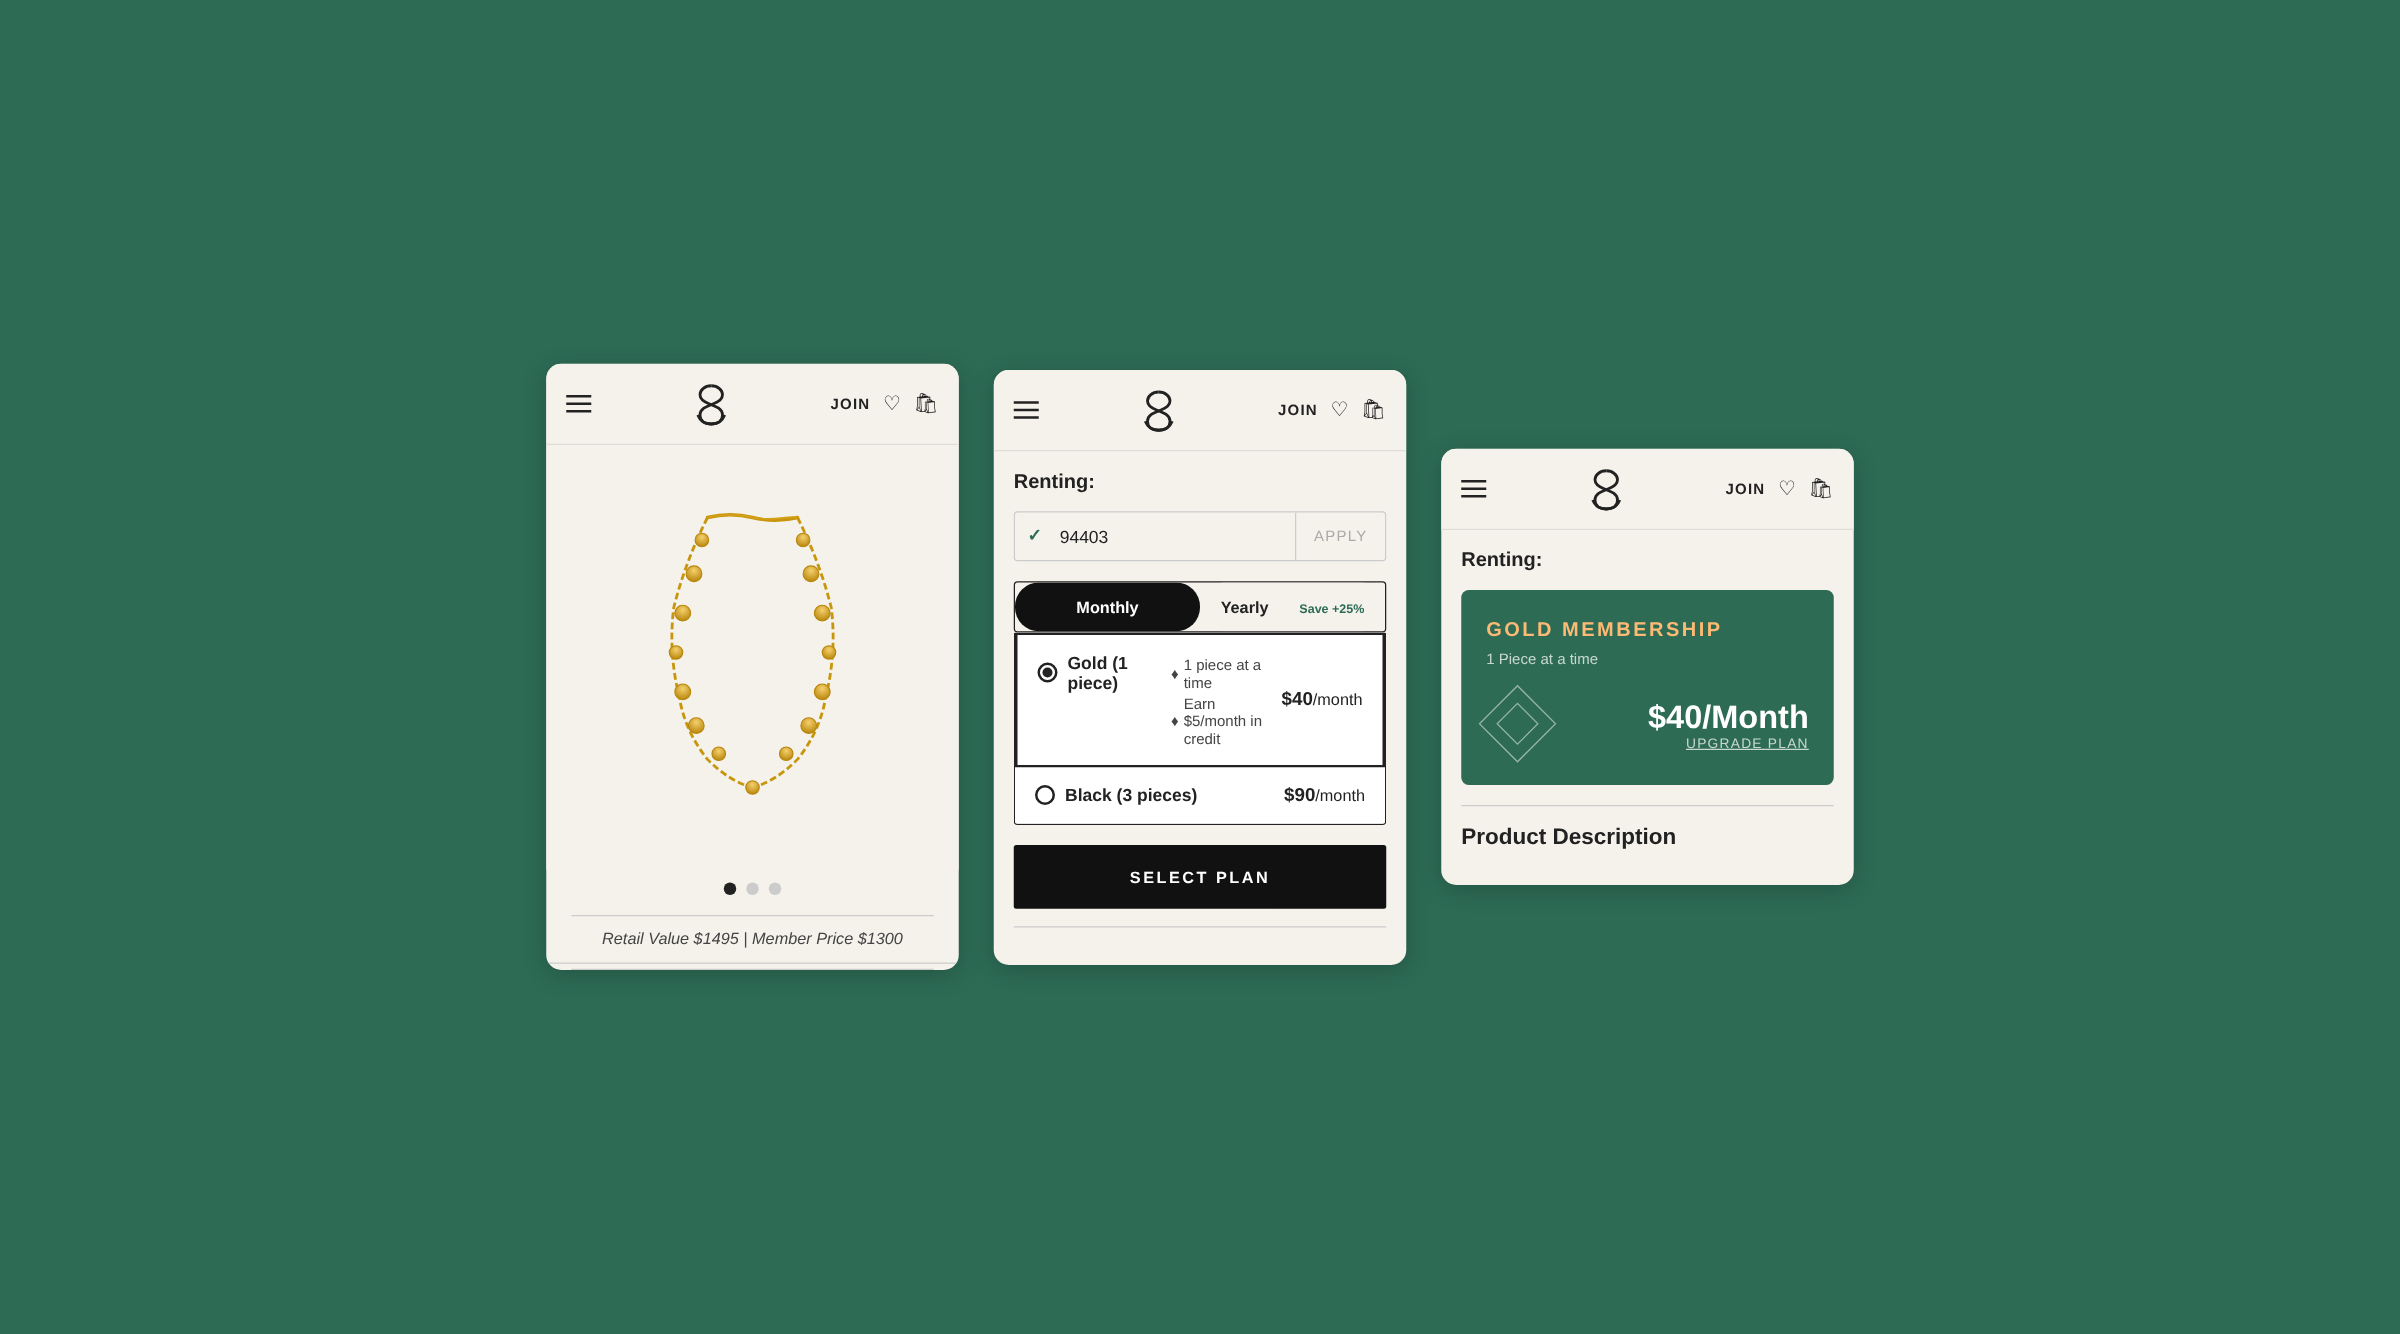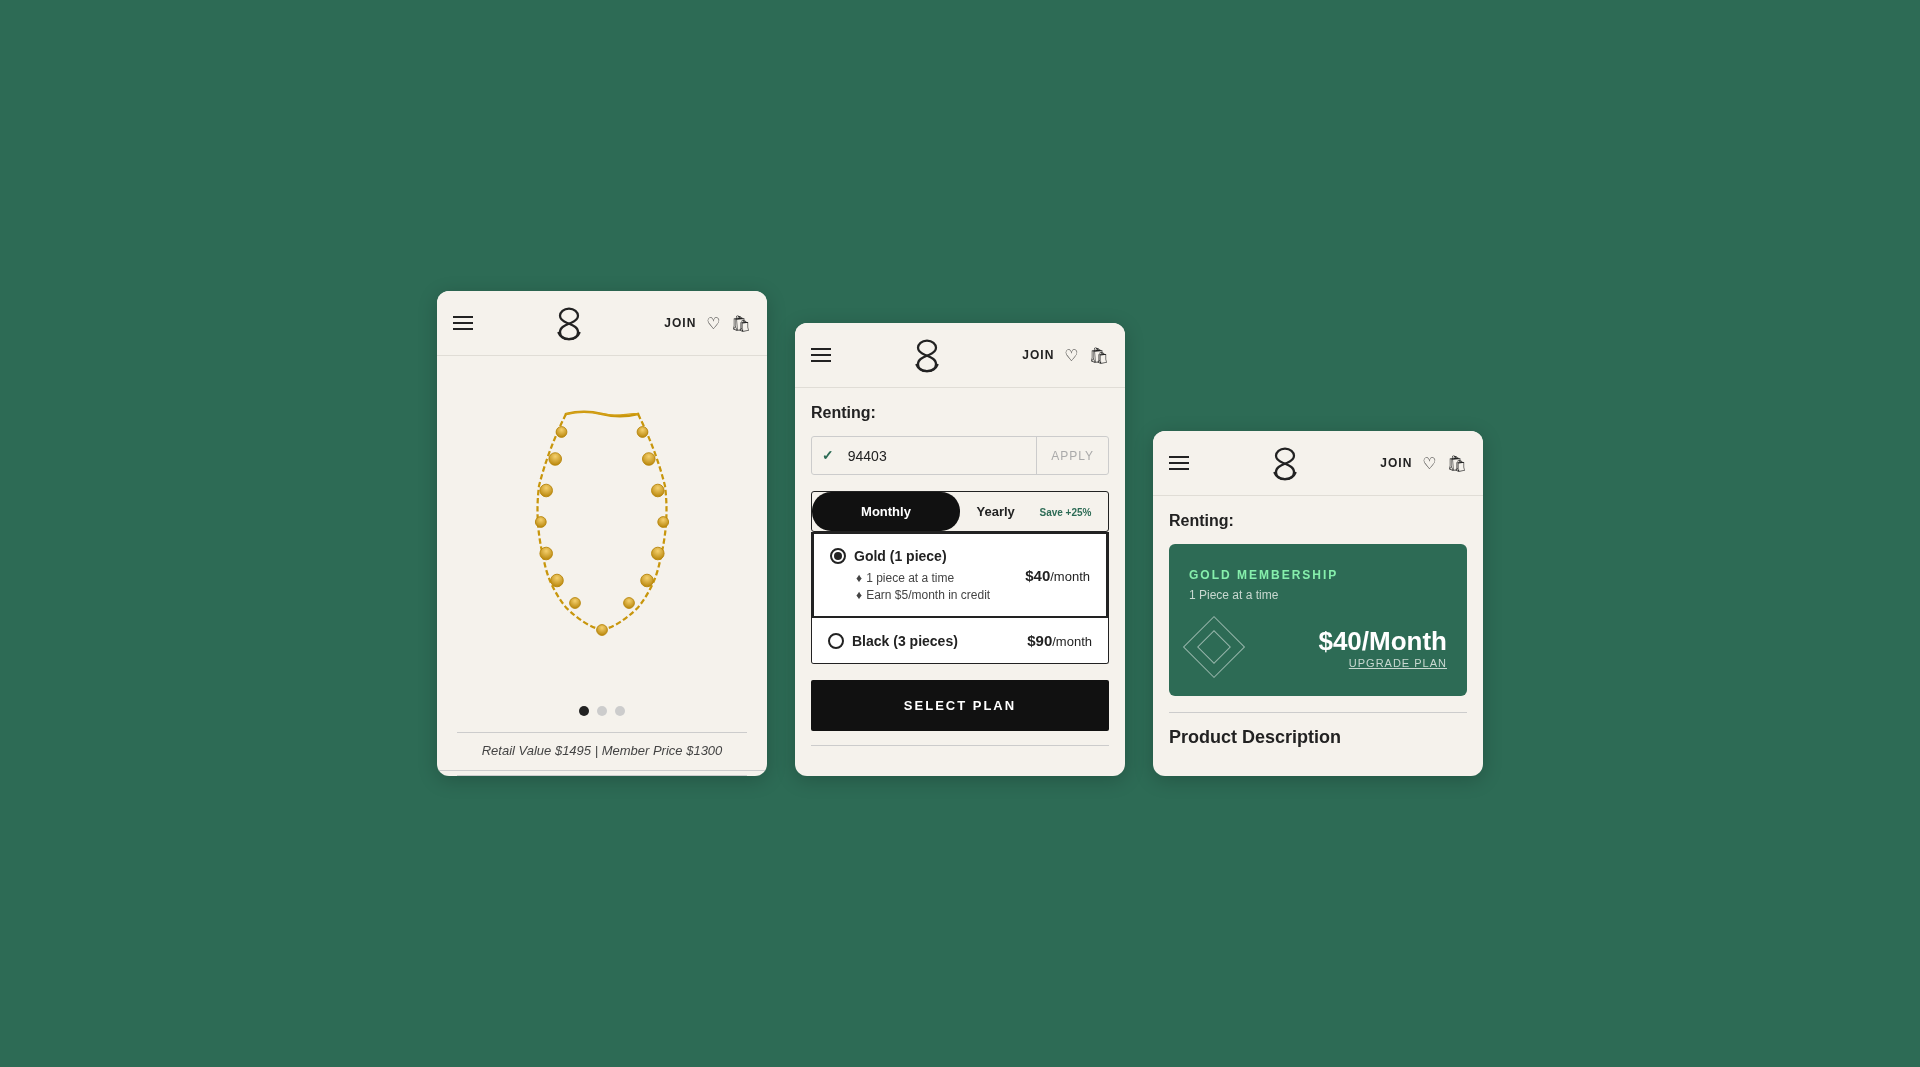--- a/index.html
+++ b/index.html
@@ -8,21 +8,21 @@
       display: flex;
       justify-content: center;
       align-items: center;
       min-height: 100vh;
       font-family: 'Georgia', serif;
     }
     .phones-container {
       display: flex;
       gap: 28px;
       padding: 40px;
-      align-items: flex-end;
+      align-items: center;
     }
     .phone {
       background: #f5f2ec;
       border-radius: 12px;
       width: 330px;
       overflow: hidden;
       box-shadow: 0 4px 20px rgba(0,0,0,0.2);
     }
     
     .nav {
@@ -152,21 +152,21 @@
     .plan-item {
       display: flex;
       align-items: center;
       justify-content: space-between;
       padding: 14px 16px;
       border-bottom: 1.5px solid #ddd;
       background: #fff;
       cursor: pointer;
     }
     .plan-item:last-child { border-bottom: none; }
-    .plan-left { display: flex; align-items: flex-start; flex-direction: column; gap: 4px; }
+    .plan-left { display: flex; align-items: flex-start; flex-direction: row; gap: 4px; }
     .plan-radio-row { display: flex; align-items: center; gap: 8px; }
     .plan-name { font-family: Arial, sans-serif; font-size: 14px; font-weight: bold; color: #222; }
     .plan-features { padding-left: 26px; }
     .plan-feature { font-family: Arial, sans-serif; font-size: 12px; color: #444; display: flex; align-items: center; gap: 4px; margin-top: 3px; }
     .plan-price { font-family: Arial, sans-serif; font-size: 13px; color: #222; white-space: nowrap; }
     .plan-price strong { font-size: 15px; font-weight: bold; }
     .radio-circle {
       width: 16px; height: 16px; border-radius: 50%;
       border: 2px solid #222;
       display: flex; align-items: center; justify-content: center;
@@ -197,24 +197,24 @@
     .phone3-body { padding: 16px; }
     .membership-card {
       background: #2d6b55;
       border-radius: 6px;
       padding: 24px 20px;
       margin-bottom: 16px;
       color: #fff;
     }
     .membership-title {
       font-family: Arial, sans-serif;
-      font-size: 12px;
+      font-size: 16px;
       font-weight: bold;
       letter-spacing: 2px;
-      color: #86efac;
+      color: #fdba74;
       margin-bottom: 6px;
     }
     .membership-subtitle {
       font-family: Arial, sans-serif;
       font-size: 12px;
       color: #c8d8d0;
       margin-bottom: 20px;
     }
     .membership-price-row {
       display: flex;

